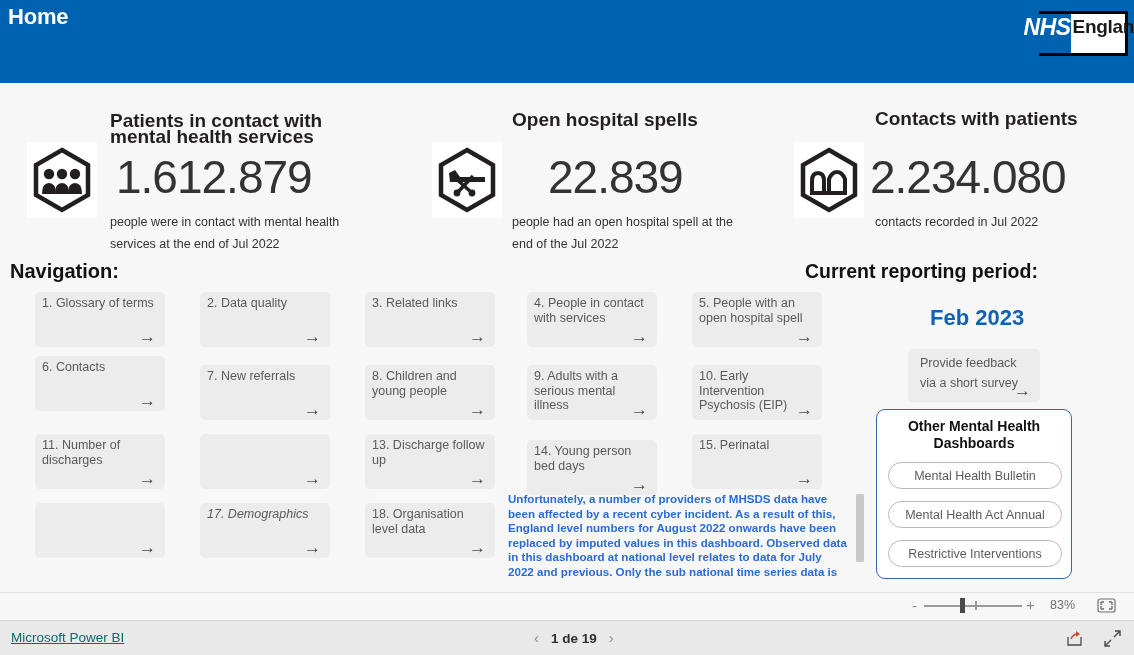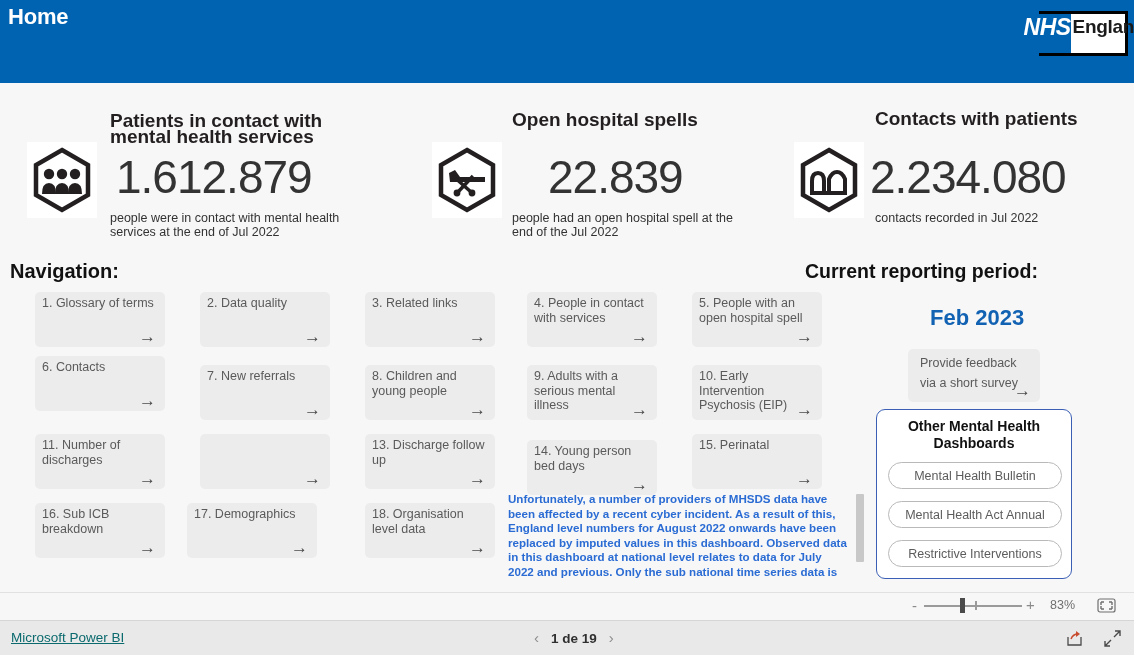--- a/index.html
+++ b/index.html
@@ -51,21 +51,21 @@
   }
   .kpi-title {
     position: absolute; color: #231f20; font-size: 19px; font-weight: bold;
     line-height: 16px;
   }
   .kpi-value {
     position: absolute; color: #333333; font-size: 46px; font-weight: normal;
     line-height: 54px; letter-spacing: -1px; white-space: nowrap;
   }
   .kpi-desc {
-    position: absolute; color: #333333; font-size: 12.5px; line-height: 14px;
+    position: absolute; color: #333333; font-size: 12.5px; line-height: 22px;
   }
 
   
   .nav-heading {
     position: absolute; left: 10px; top: 260px;
     font-size: 20px; font-weight: bold; color: #111111;
   }
   .nav-card {
     position: absolute; width: 130px; height: 55px;
     background: #ececec; border-radius: 5px;
@@ -278,24 +278,23 @@
   <div class="nav-card" style="left:527px; top:440px;">
     <div class="lbl">14. Young person bed days</div>
     <div class="arrow">→</div>
   </div>
   <div class="nav-card" style="left:692px; top:434px;">
     <div class="lbl">15. Perinatal</div>
     <div class="arrow">→</div>
   </div>
 
   <div class="nav-card" style="left:35px; top:503px;">
-    <div class="lbl">16. Sub ICB breakdown</div>
-    <div class="arrow">→</div>
-  </div>
-  <div class="nav-card" style="left:187px; top:503px;">
+    <div class="arrow">→</div>
+  </div>
+  <div class="nav-card" style="left:200px; top:503px;font-style:italic;">
     <div class="lbl">17. Demographics</div>
     <div class="arrow">→</div>
   </div>
   <div class="nav-card" style="left:365px; top:503px;">
     <div class="lbl">18. Organisation level data</div>
     <div class="arrow">→</div>
   </div>
 
   <div class="notice">
     <p>Unfortunately, a number of providers of MHSDS data have been affected by a recent cyber incident.  As a result of this, England level numbers for August 2022 onwards have been replaced by imputed values in this dashboard. Observed data in this dashboard at national level relates to data for July 2022 and previous. Only the sub national time series data is updated for</p>

